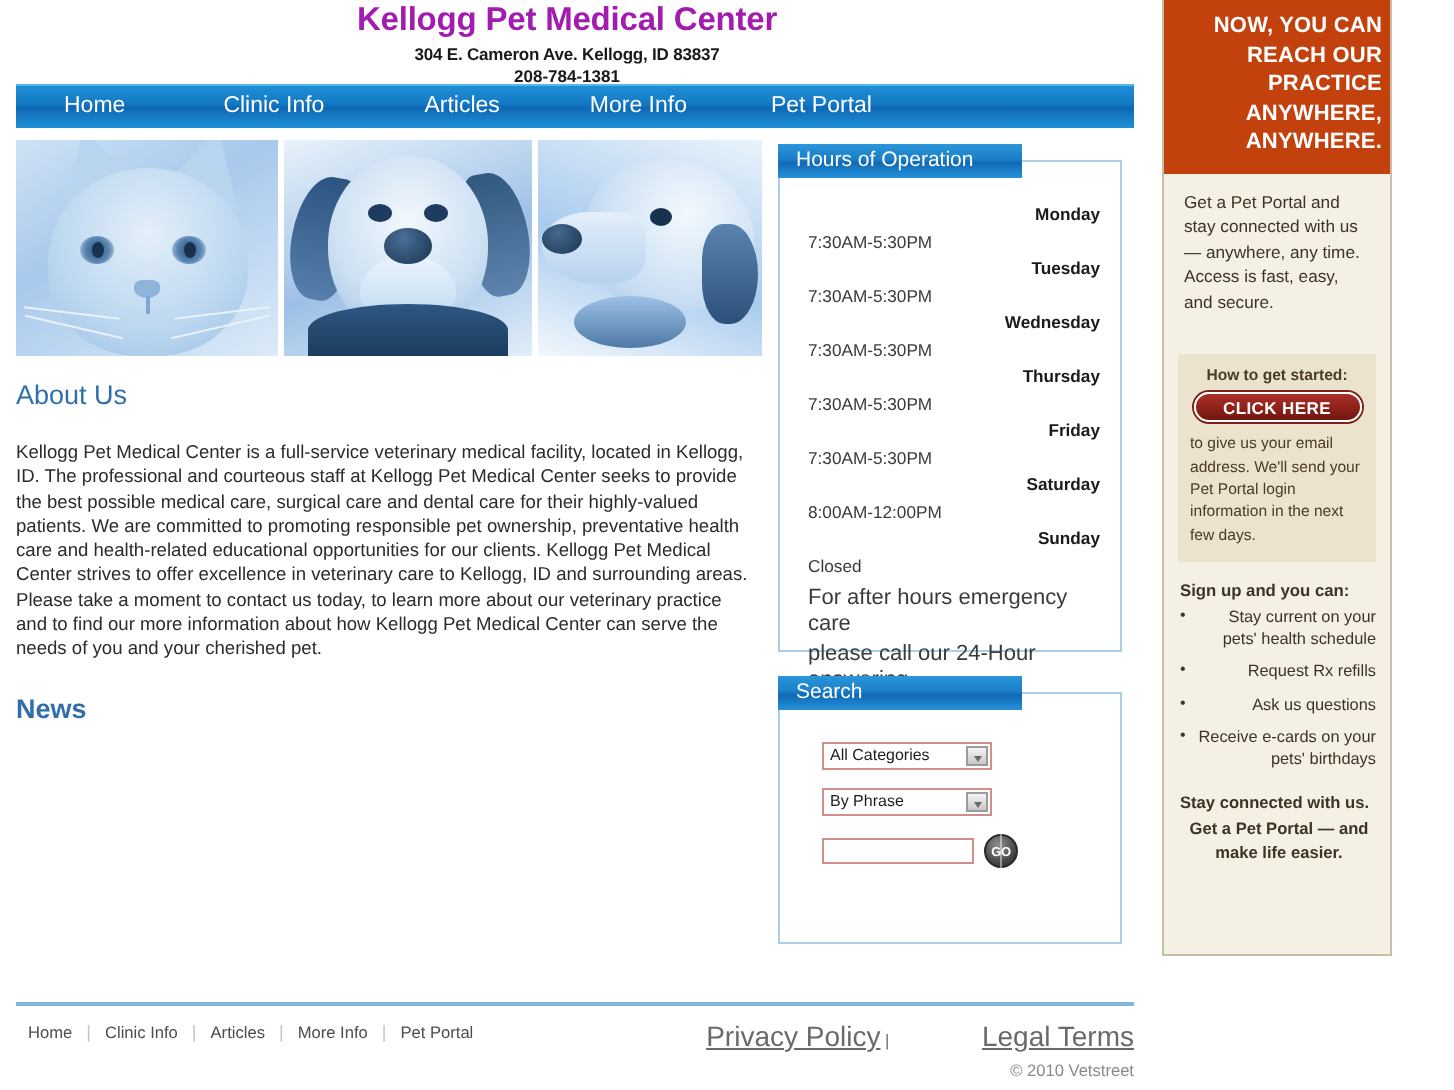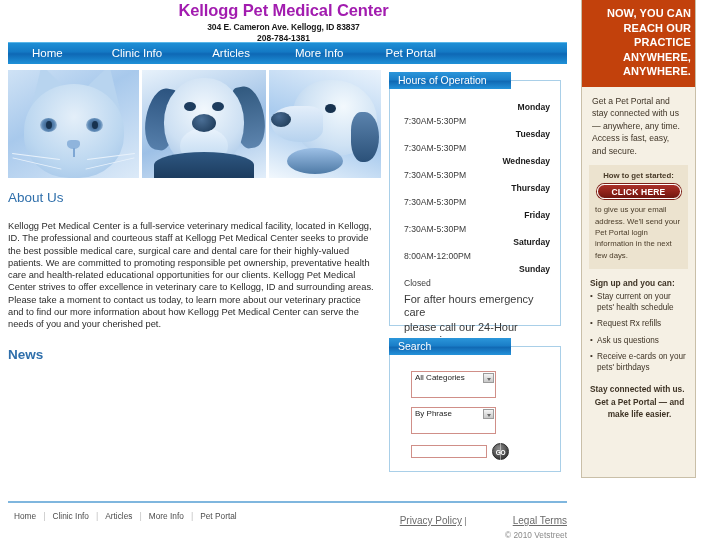--- a/index.html
+++ b/index.html
@@ -137,21 +137,21 @@
     padding: 0 10px 0 9px; white-space: nowrap;
     min-width: 122px;
   }
   .panel-body { padding: 20px 10px 8px 14px; }
   .hours-day { font-size: 8.6px; font-weight: bold; color: #1a1a1a; line-height: 13.5px; text-align: right; }
   .hours-time { font-size: 8.6px; color: #3a3a3a; line-height: 13.5px; }
   .hours-note { font-size: 11px; color: #3a3a3a; line-height: 12.5px; margin-top: 3px; }
 
   .search-body { padding: 24px 0 0 21px; }
   .sel-wrap {
-    position: relative; width: 85px; height: 27px; margin-bottom: 9px;
+    position: relative; width: 85px; height: 14px; margin-bottom: 9px;
     border: 1px solid #d08f88; background: #ffffff;
   }
   .sel-text {
     position: absolute; left: 3px; top: 0px; font-size: 8px; color: #1c1c1c; line-height: 12px;
   }
   .sel-arrow {
     position: absolute; right: 1px; top: 1px; width: 11px; height: 10px;
     background: linear-gradient(to bottom,#f4f4f4,#c8c8c8);
     border: 1px solid #9b9b9b;
   }
@@ -185,37 +185,37 @@
     background: #c2410c; color: #ffffff; padding: 6px 4px 8px 4px; text-align: right;
   }
   .sb-red-line {
     font-size: 11px; font-weight: bold; line-height: 14.5px; letter-spacing: 0.1px;
   }
   .sb-intro {
     font-size: 8.6px; color: #3e3325; line-height: 12.6px;
     padding: 8px 10px 6px 10px;
   }
   .sb-box {
-    margin: 2px 7px 0 7px; background: #ece3cf; padding: 5px 6px 8px 6px; text-align: center;
+    margin: 14px 7px 0 7px; background: #ece3cf; padding: 5px 6px 8px 6px; text-align: center;
   }
   .sb-box-title { font-size: 7.8px; font-weight: bold; color: #4a3c29; line-height: 11px; }
   .click-here {
     margin: 3px auto 0 auto; width: 84px; height: 15px;
     border-radius: 8px;
     background: linear-gradient(to bottom,#a93029 0%, #8e2119 55%, #6f1710 100%);
     border: 1px solid #ffffff;
     box-shadow: 0 0 0 1px #7d2018;
     color: #ffffff; font-size: 8.5px; font-weight: bold; line-height: 15px;
     text-align: center; cursor: pointer; letter-spacing: 0.2px;
   }
   .sb-box-note { font-size: 7.8px; color: #4a3c29; line-height: 11.3px; text-align: left; margin-top: 5px; }
   .sb-signup-title {
     font-size: 8.4px; font-weight: bold; color: #3e3325; padding: 8px 8px 2px 8px; line-height: 12px;
   }
-  .sb-list { margin: 0; padding: 0 7px 0 10px; list-style: none; }
+  .sb-list { margin: 0; padding: 0 7px 0 10px; list-style: none; text-align: right; }
   .sb-list li {
     font-size: 8.2px; color: #3e3325; line-height: 11.2px; margin-bottom: 5px;
     position: relative; padding-left: 5px;
   }
   .sb-list li::before {
     content: "\2022"; position: absolute; left: -2px; top: -1px; font-size: 8px; color: #3e3325;
   }
   .sb-foot1 { font-size: 8.3px; font-weight: bold; color: #3e3325; padding: 5px 8px 0 8px; line-height: 12px; }
   .sb-foot2 { font-size: 8.3px; font-weight: bold; color: #3e3325; padding: 2px 8px 0 10px; line-height: 11.5px; text-align:center; }
 
@@ -227,21 +227,21 @@
   .footer {
     position: absolute; left: 8px; top: 510px; width: 559px; height: 30px;
   }
   .footer-left { position: absolute; left: 6px; top: 0; display: flex; align-items: center; }
   .footer-link {
     font-size: 8.3px; color: #4d4d4d; text-decoration: none; cursor: pointer; line-height: 12px;
   }
   .footer-sep { color: #c3c3c3; font-size: 9px; margin: 0 7px; line-height: 12px; }
   .footer-right { position: absolute; right: 0; top: 0; text-align: right; }
   .footer-right a {
-    font-size: 10px; color: #6a6a6a; text-decoration: underline; cursor: pointer; padding-left: 44px;
+    font-size: 14px; color: #6a6a6a; text-decoration: underline; cursor: pointer; padding-left: 44px;
   }
   .footer-right .sep2 { font-size: 8.3px; color: #6a6a6a; }
   .copyright { font-size: 8.3px; color: #8a8a8a; line-height: 13px; margin-top: 1px; }
 </style>
 </head>
 <body>
 
 <div id="page">
 
   <div class="header">

